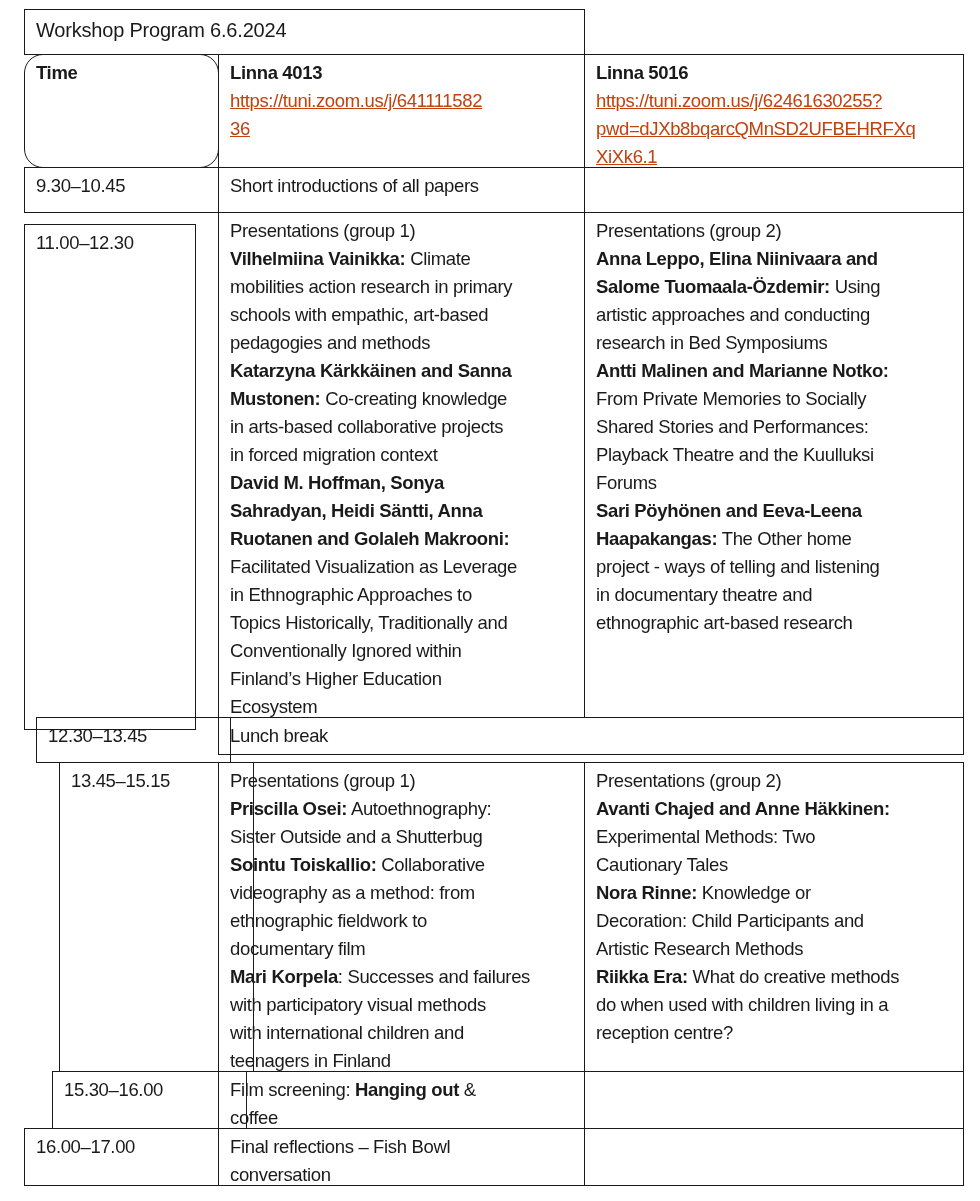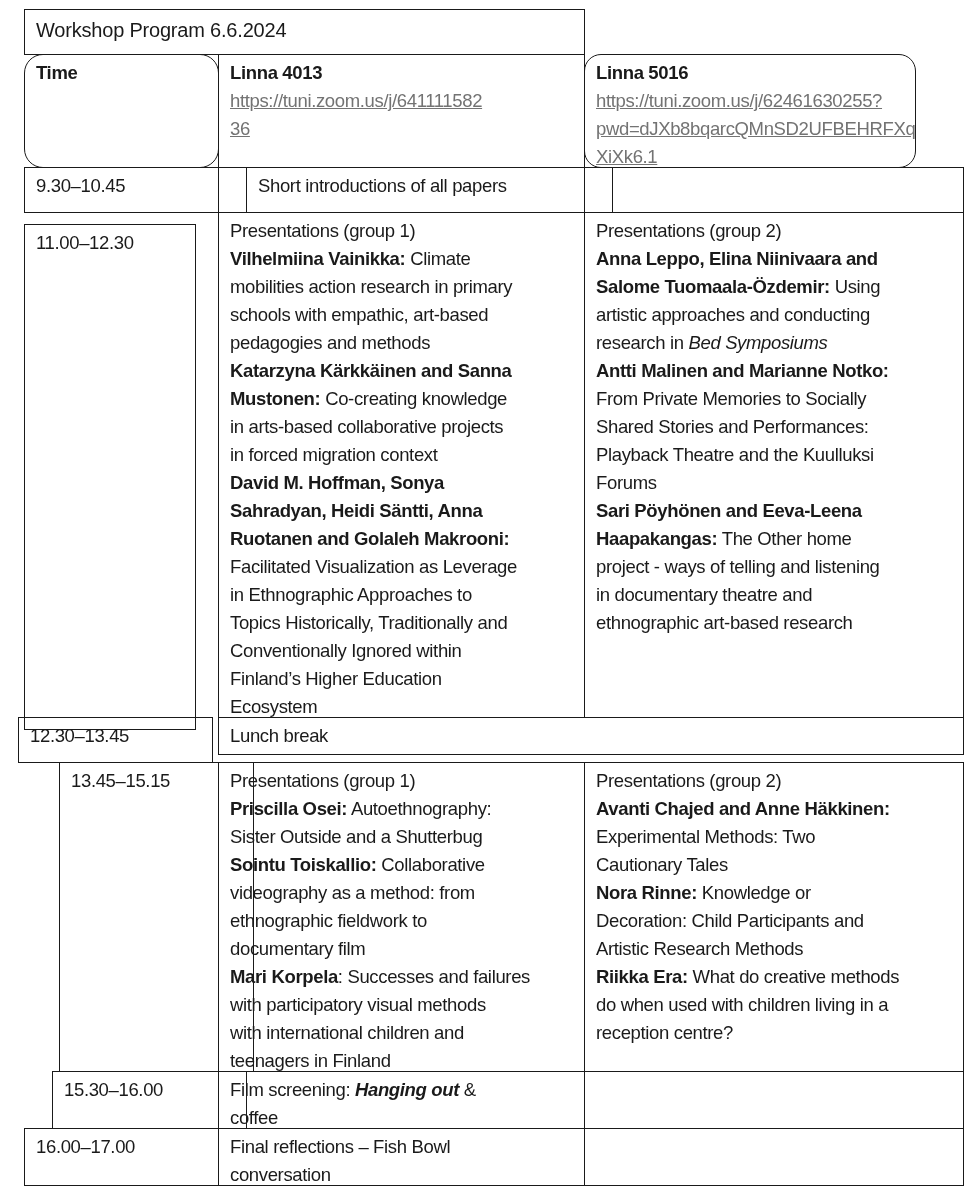--- a/index.html
+++ b/index.html
@@ -3,48 +3,48 @@
   <meta charset="utf-8">
   <style>
     html, body { margin: 0; padding: 0; background: #ffffff; }
     body { width: 980px; height: 1201px; position: relative; overflow: hidden;
            font-family: "Liberation Sans", sans-serif; color: #1a1a1a; }
     .cell { position: absolute; box-sizing: border-box; border: 1.5px solid #1a1a1a;
             padding: 4px 11px 0 11px; font-size: 18.5px; line-height: 28px;
             letter-spacing: -0.35px; white-space: nowrap; }
     .line { display: block; height: 28px; }
     .b { font-weight: bold; }
-    .i { font-style: italic; }
-    .link { color: #737373; text-decoration: underline; cursor: pointer; }
+    .i { }
+    .link { color: #c2410c; text-decoration: underline; cursor: pointer; }
     .title { font-size: 20px; letter-spacing: -0.2px; padding-top: 6px; }
   </style>
 </head>
 <body>
 
 <div class="cell title" style="left:24px; top:9px; width:561px; height:46px;">Workshop Program 6.6.2024</div>
 
 <div class="cell b" style="left:24px; top:54px; width:195px; height:114px;border-radius:19px;">
   <span class="line">Time</span>
 </div>
 <div class="cell" style="left:218px; top:54px; width:367px; height:114px;">
   <span class="line b">Linna 4013</span>
   <span class="line link">https://tuni.zoom.us/j/641111582</span>
   <span class="line link">36</span>
 </div>
-<div class="cell" style="left:584px; top:54px; width:332px; height:114px;border-radius:17px;">
+<div class="cell" style="left:584px; top:54px; width:380px; height:114px;">
   <span class="line b">Linna 5016</span>
   <span class="line link">https://tuni.zoom.us/j/62461630255?</span>
   <span class="line link">pwd=dJXb8bqarcQMnSD2UFBEHRFXq</span>
   <span class="line link">XiXk6.1</span>
 </div>
 
 <div class="cell" style="left:24px; top:167px; width:195px; height:46px;">
   <span class="line">9.30–10.45</span>
 </div>
-<div class="cell" style="left:218px; top:167px; width:367px; height:46px;margin-left:28px;">
+<div class="cell" style="left:218px; top:167px; width:367px; height:46px;">
   <span class="line">Short introductions of all papers</span>
 </div>
 <div class="cell" style="left:584px; top:167px; width:380px; height:46px;"></div>
 
 <div class="cell" style="left:24px; top:212px; width:172px; height:506px;margin-top:12px;">
   <span class="line">11.00–12.30</span>
 </div>
 <div class="cell" style="left:218px; top:212px; width:367px; height:506px;">
   <span class="line">Presentations (group 1)</span>
   <div class="lines">
@@ -80,21 +80,21 @@
       <span class="line"><span>Playback Theatre and the Kuulluksi</span></span>
       <span class="line"><span>Forums</span></span>
       <span class="line"><span class="b">Sari Pöyhönen and Eeva-Leena</span></span>
       <span class="line"><span class="b">Haapakangas:</span><span> The Other home</span></span>
       <span class="line"><span>project - ways of telling and listening</span></span>
       <span class="line"><span>in documentary theatre and</span></span>
       <span class="line"><span>ethnographic art-based research</span></span>
     </div>
 </div>
 
-<div class="cell" style="left:18px; top:717px; width:195px; height:46px;">
+<div class="cell" style="left:36px; top:717px; width:195px; height:46px;">
   <span class="line">12.30–13.45</span>
 </div>
 <div class="cell" style="left:218px; top:717px; width:746px; height:38px;">
   <span class="line">Lunch break</span>
 </div>
 
 <div class="cell" style="left:24px; top:762px; width:195px; height:310px;margin-left:35px;">
   <span class="line">13.45–15.15</span>
 </div>
 <div class="cell" style="left:218px; top:762px; width:367px; height:310px;">

